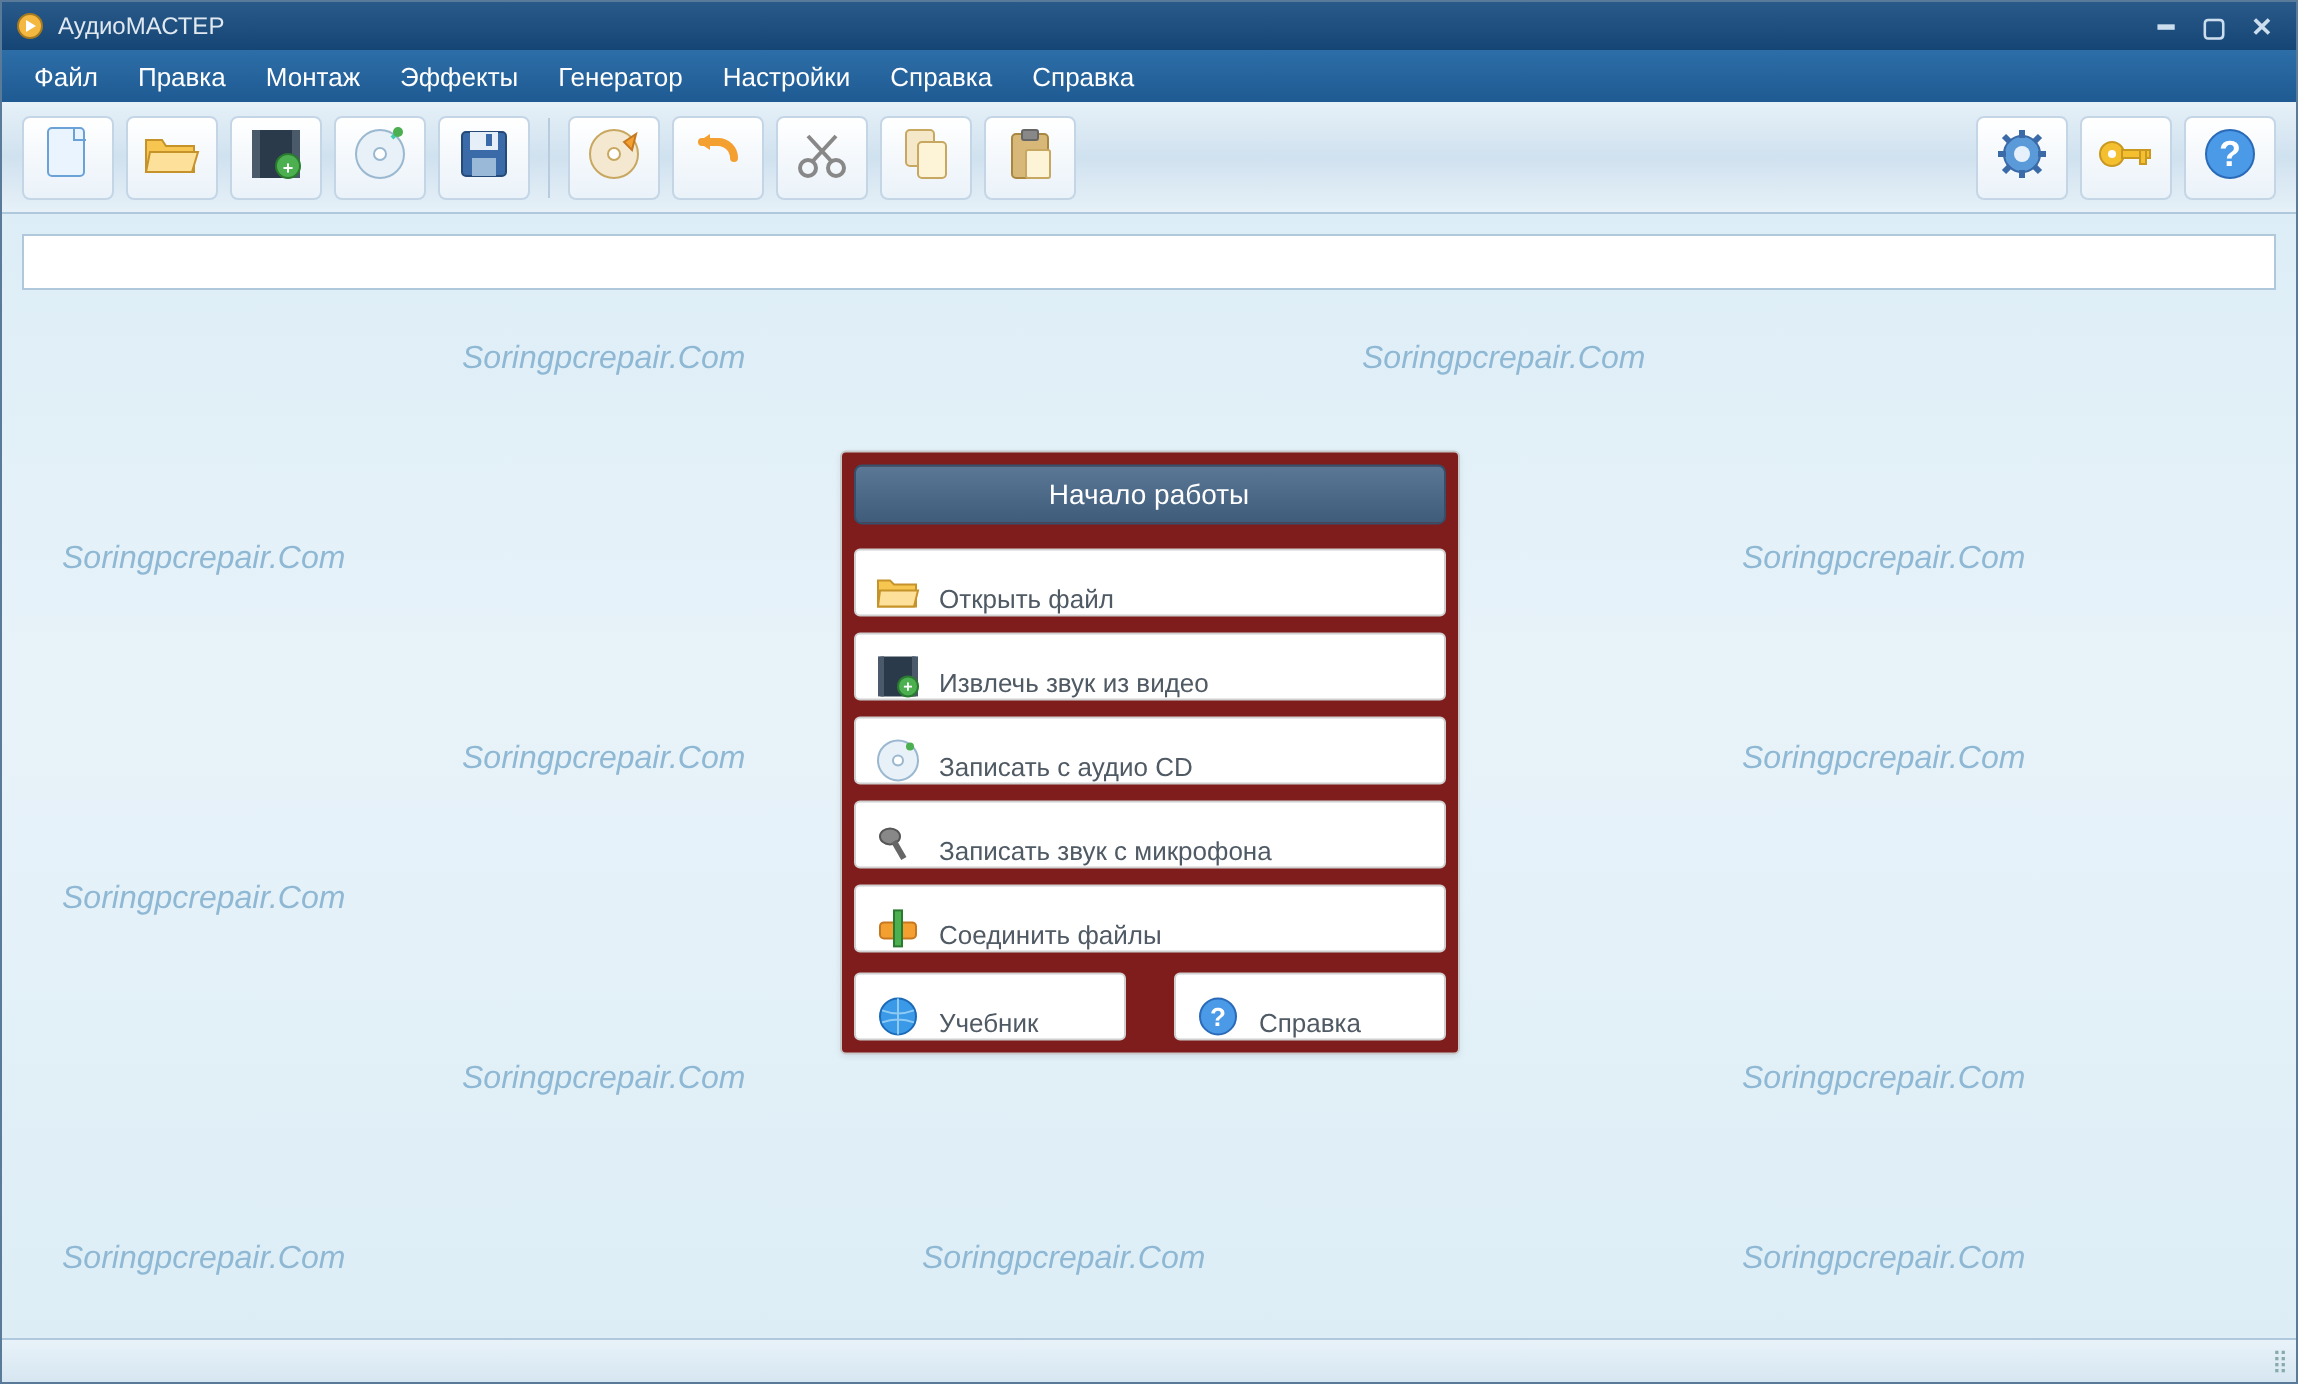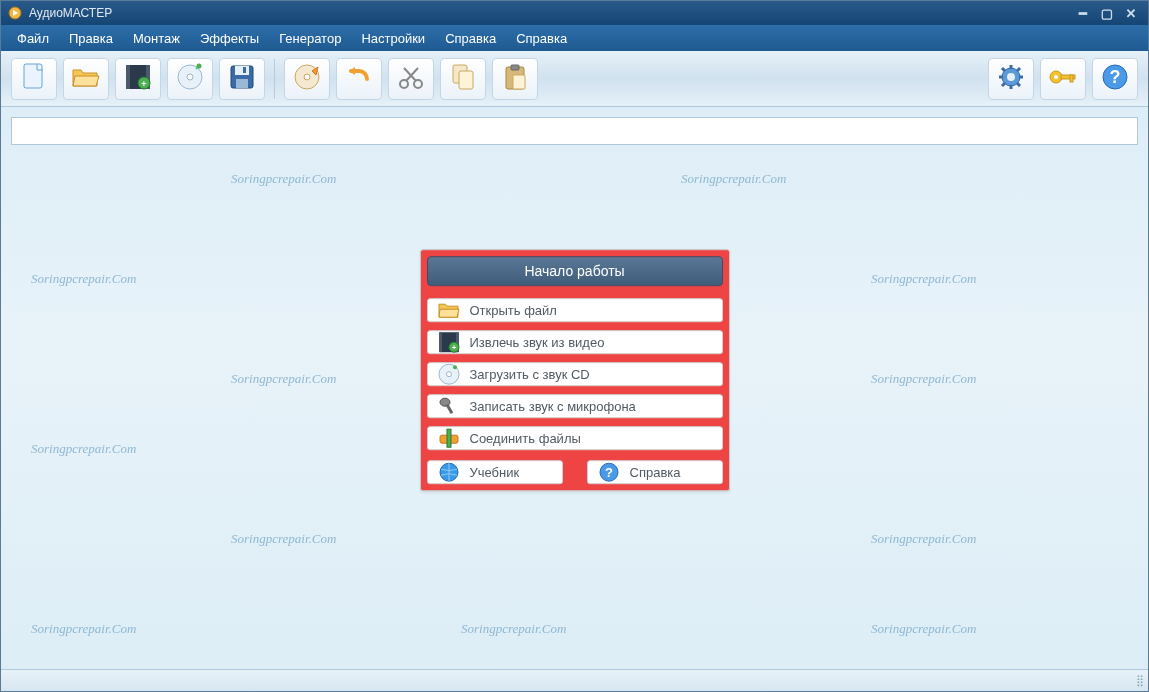--- a/index.html
+++ b/index.html
@@ -8,22 +8,22 @@
   font-size: 13px;
   width: 1149px;
   height: 692px;
   overflow: hidden;
   background: linear-gradient(180deg, #d8ebf6 0%, #e8f3f9 50%, #dcedf6 100%);
   position: relative;
   border: 1px solid #5a7a9a;
 }
 .watermark {
   position: absolute; color: #8fb8d4; font-style: italic;
-  font-size: 13px; pointer-events: none; z-index: 1;
-  font-family: Liberation Serif, serif;
+  font-size: 16px; pointer-events: none; z-index: 1;
+  font-family: Liberation Sans, sans-serif;
 }
 .titlebar {
   height: 24px; background: #1a4a7a;
   background: linear-gradient(180deg, #2a5a8a 0%, #154575 100%);
   color: #fff; display: flex; align-items: center; padding: 0 6px;
   position: relative; z-index: 10;
 }
 .titlebar .app-icon { width: 16px; height: 16px; margin-right: 6px; display:inline-block; }
 .titlebar .title { font-size: 12px; flex: 1; color: #e0e8f0; }
 .win-controls { display: flex; gap: 2px; }
@@ -49,33 +49,33 @@
 }
 .tool-sep { width: 1px; height: 40px; background: #b8ccdd; margin: 0 3px; }
 .tool-spacer { flex: 1; }
 .track-area {
   margin: 10px 10px 0 10px; height: 28px; background: #fff;
   border: 1px solid #b0c8dc; position: relative; z-index: 5;
 }
 .start-panel {
   position: absolute; left: 50%; top: 50%;
   transform: translate(-50%, -40%);
-  width: 310px; background: #ef4444; border: 1px solid #c8c8c8;
+  width: 310px; background: #7f1d1d; border: 1px solid #c8c8c8;
   border-radius: 3px; padding: 6px; z-index: 20;
   box-shadow: 0 1px 3px rgba(0,0,0,0.08);
 }
 .panel-header {
   height: 30px; border-radius: 4px;
   background: linear-gradient(180deg, #5a7896 0%, #3f5c7a 100%);
   border: 1px solid #34506c;
   color: #fff; display:flex; align-items:center; justify-content:center;
   font-size: 14px; margin-bottom: 12px;
 }
 .panel-btn {
-  display:flex; align-items:center; height: 24px;
+  display:flex; align-items:flex-end; height: 34px;
   border: 1px solid #d0d0d0; border-radius:3px; background:#fff;
   padding: 0 10px; gap: 10px; margin-bottom: 8px; cursor:pointer;
   color: #505a64; font-size: 13px;
 }
 .panel-row { display:flex; gap:24px; margin-top: 10px; }
 .panel-row .panel-btn { flex:1; margin-bottom:0; }
 .pb-icon { width:22px; height:22px; flex-shrink:0; display:flex; align-items:center; justify-content:center; }
 .statusbar {
   position:absolute; bottom:0; left:0; right:0; height:22px;
   background: linear-gradient(180deg, #e8f2f9 0%, #d6e6f1 100%);
@@ -263,21 +263,21 @@
   </div>
 
   <div class="panel-btn">
     <span class="pb-icon">
         <svg width="22" height="22" viewBox="0 0 22 22">
           <circle cx="11" cy="11" r="10" fill="#e8f0f8" stroke="#9ab8d0"></circle>
           <circle cx="11" cy="11" r="2.5" fill="#fff" stroke="#9ab8d0"></circle>
           <circle cx="17" cy="4" r="2" fill="#4caf50"></circle>
         </svg>
       </span>
-    <span>Загрузить с звук CD</span>
+    <span>Записать с аудио CD</span>
   </div>
 
   <div class="panel-btn">
     <span class="pb-icon">
         <svg width="22" height="22" viewBox="0 0 22 22">
           <ellipse cx="7" cy="7" rx="5" ry="4" fill="#888" stroke="#555"></ellipse>
           <rect x="10" y="9" width="3" height="10" fill="#666" transform="rotate(-30 11 14)"></rect>
         </svg>
       </span>
     <span>Записать звук с микрофона</span>

